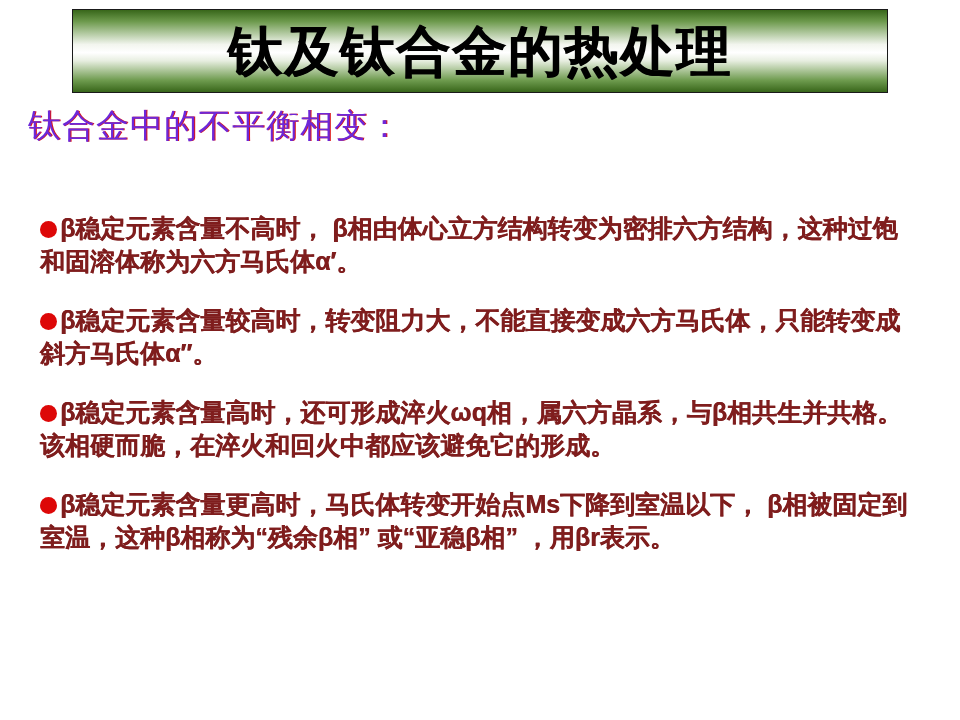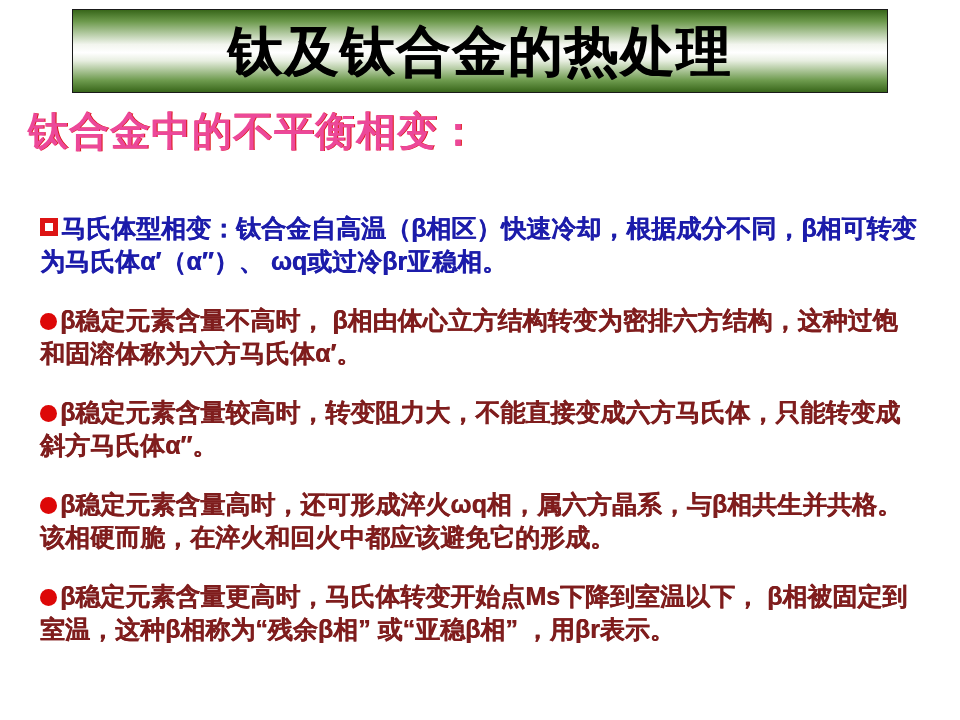--- a/index.html
+++ b/index.html
@@ -39,23 +39,23 @@
     font-weight: 900;
     color: #000000;
     letter-spacing: 2px;
     line-height: 1;
     text-shadow: 1px 0 0 #000;
   }
   .section-heading {
     position: absolute;
     left: 28px;
     top: 104px;
-    font-size: 40px;
-    font-weight: 700;
-    color: #ec4899;
+    font-size: 33px;
+    font-weight: 400;
+    color: #6d28d9;
     letter-spacing: 1px;
     text-shadow: 1px 0 0 #dd1414;
   }
   .body-area {
     position: absolute;
     left: 40px;
     top: 212px;
     width: 882px;
   }
   .bullet {
@@ -96,23 +96,20 @@
 <div class="slide">
 
   <div class="title-banner">
     <div class="title-text">钛及钛合金的热处理</div>
   </div>
 
   <div class="section-heading">钛合金中的不平衡相变：</div>
 
   <div class="body-area">
 
-    <p class="bullet">
-      <span class="marker square"></span><span class="btext blue">马氏体型相变：钛合金自高温（β相区）快速冷却，根据成分不同，β相可转变为马氏体α′（α″）、 ωq或过冷βr亚稳相。</span>
-    </p>
 
     <p class="bullet">
       <span class="marker circle"></span><span class="btext black">β稳定元素含量不高时， β相由体心立方结构转变为密排六方结构，这种过饱和固溶体称为六方马氏体α′。</span>
     </p>
 
     <p class="bullet">
       <span class="marker circle"></span><span class="btext black">β稳定元素含量较高时，转变阻力大，不能直接变成六方马氏体，只能转变成斜方马氏体α″。</span>
     </p>
 
     <p class="bullet">

